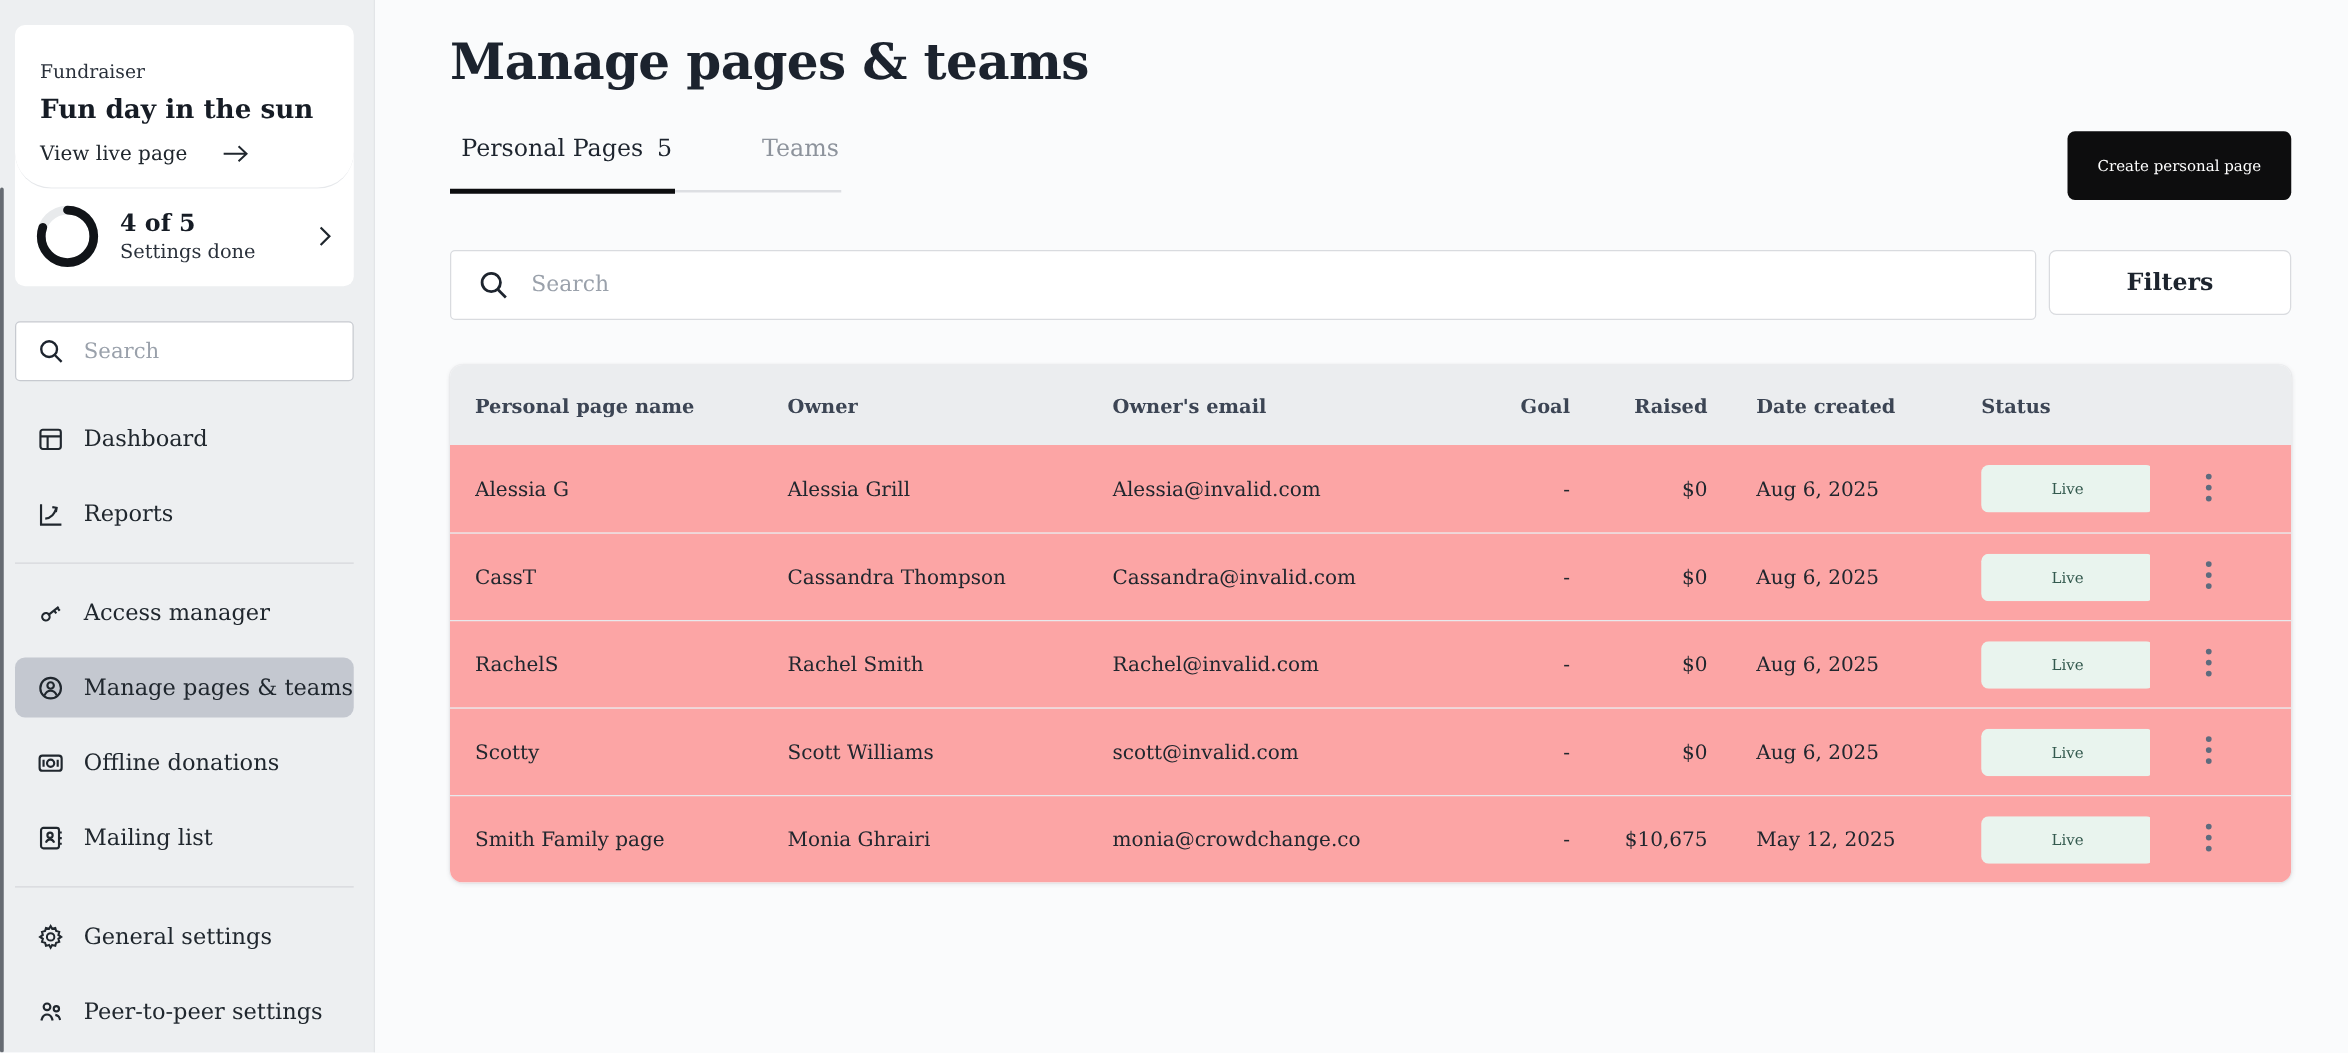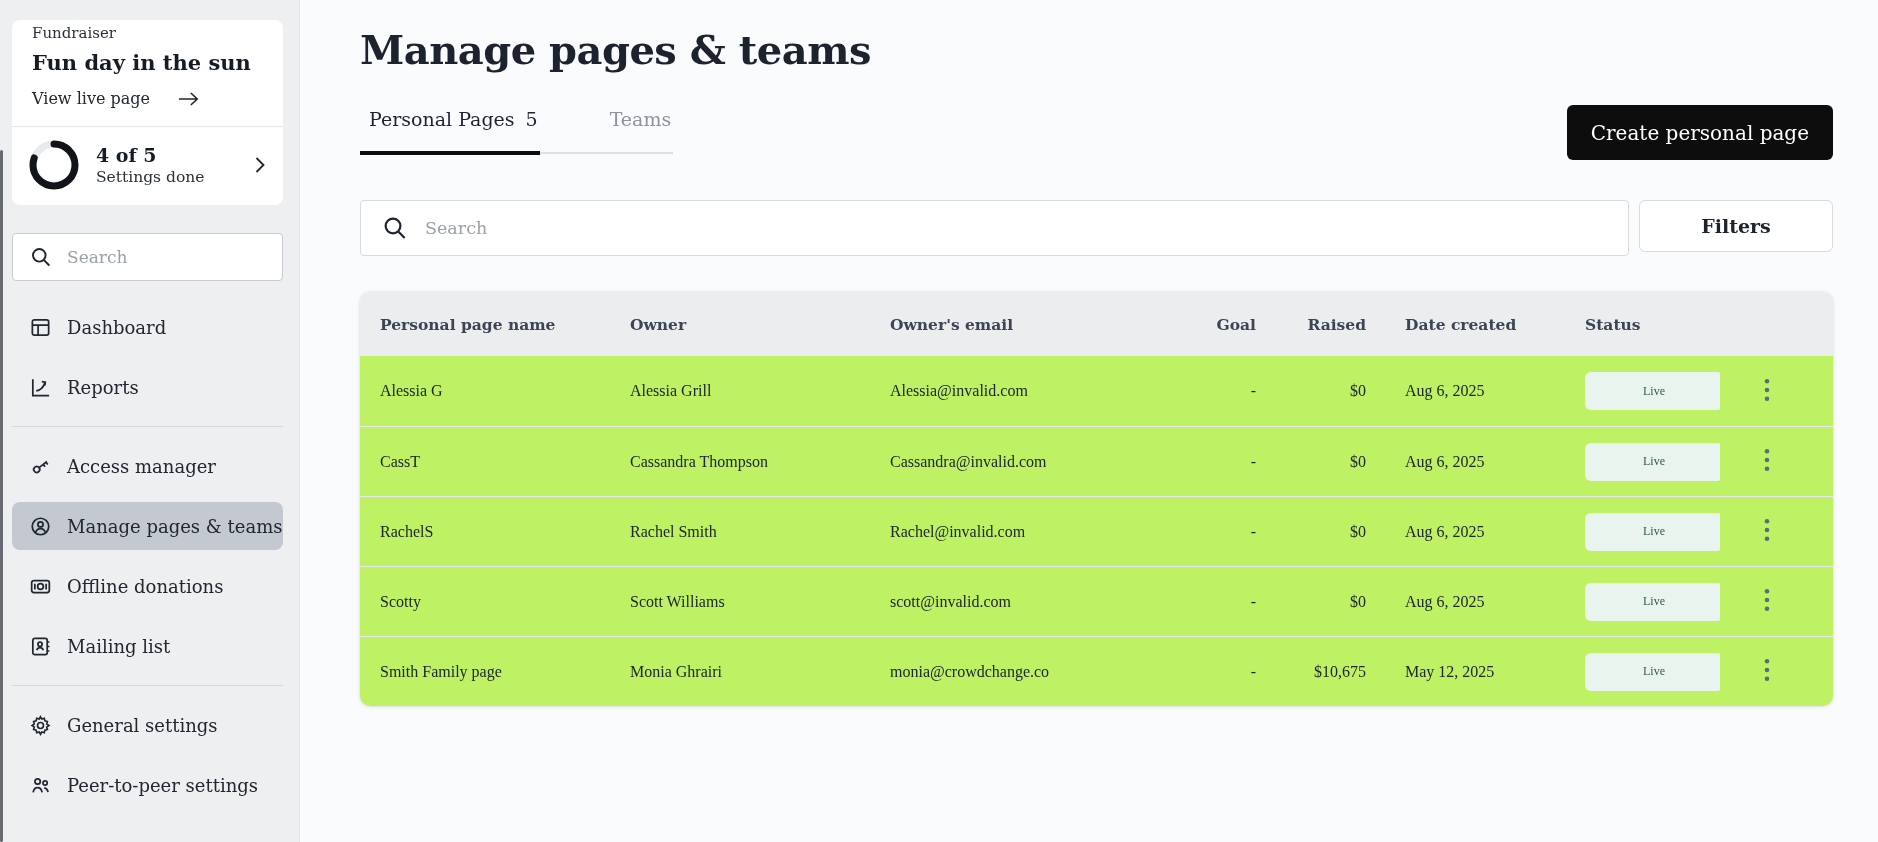--- a/index.html
+++ b/index.html
@@ -16,21 +16,21 @@
     background: #edeff1; border-right: 1px solid #e3e5e8;
     padding: 20px 16px 0 12px; position: relative;
   }
   .side-scrollbar {
     position: absolute; left: 0; top: 150px; bottom: 0; width: 3px;
     background: #666b72; border-radius: 2px;
   }
   .fundraiser-card {
     background: #ffffff; border-radius: 8px; margin-bottom: 28px;
   }
-  .fundraiser-card .top { padding: 4px 18px 18px 20px; border-bottom: 1px solid #e6e8eb; }
+  .fundraiser-card .top { padding: 28px 18px 18px 20px; border-bottom: 1px solid #e6e8eb; border-radius: 29px; }
   .fund-label { font-size: 15px; color: #2a313b; margin-bottom: 8px; }
   .fund-name { font-size: 21px; font-weight: 700; color: #161c25; margin-bottom: 14px; }
   .view-live { display: inline-flex; align-items: center; gap: 28px; font-size: 16px; color: #20272e; cursor: pointer; }
   .progress-row { display: flex; align-items: center; padding: 12px 16px 14px 16px; gap: 16px; }
   .progress-text { flex: 1; }
   .progress-value { font-size: 19px; font-weight: 700; color: #161c25; }
   .progress-sub { font-size: 15.5px; color: #2a313b; margin-top: 2px; }
   .search-box {
     display: flex; align-items: center; gap: 14px;
     background: #fff; border: 1px solid #c7cad0; border-radius: 4px;
@@ -51,21 +51,21 @@
   .page-title { font-size: 40px; font-weight: 700; color: #1c232e; letter-spacing: -0.5px; }
   .tabs-row { display: flex; justify-content: space-between; align-items: flex-start; margin-top: 32px; }
   .tabs { display: flex; gap: 61px; border-bottom: 2px solid #dddfe3; }
   .tab { position: relative; padding: 3px 2px 22px 9px; font-size: 19px; color: #8d939c; cursor: pointer; display: flex; gap: 11px; }
   .tab.active { color: #1d242e; }
   .tab.active::after {
     content: ""; position: absolute; left: 0; right: 0; bottom: -3px; height: 4px; background: #0c0d0f;
   }
   .create-btn {
     background: #0d0d0e; color: #fff; border: none; border-radius: 6px;
-    height: 55px; padding: 0 24px; font-size: 20px;
+    height: 55px; padding: 0 24px; font-size: 12px;
     font-family: "DejaVu Serif", "Liberation Serif", serif; cursor: pointer;
   }
   .filter-row { display: flex; gap: 10px; margin-top: 40px; }
   .main-search {
     flex: 1; display: flex; align-items: center; gap: 16px;
     background: #fff; border: 1px solid #d9dbdf; border-radius: 4px;
     height: 56px; padding: 0 20px;
   }
   .main-search .ph { color: #9aa1ab; font-size: 17.5px; }
   .filters-btn {
@@ -79,21 +79,21 @@
     box-shadow: 0 1px 4px rgba(25,32,45,.10), 0 0 0 1px rgba(25,32,45,.03);
     overflow: hidden;
   }
   .tgrid {
     display: grid;
     grid-template-columns: 250px 260px 280px 90px 110px 200px 150px 1fr;
     align-items: center; padding: 0 20px;
   }
   .thead { background: #ebedef; height: 64px; }
   .thead .cell { font-size: 15.5px; font-weight: 700; color: #3c4554; }
-  .trow { height: 70px; border-top: 1px solid #e7e9ec; background: #bef264; font-family: Liberation Serif, serif; }
+  .trow { height: 70px; border-top: 1px solid #e7e9ec; background: #fca5a5; }
   .trow:first-of-type { border-top: none; }
   .cell { font-size: 16px; color: #20272e; white-space: nowrap; overflow: hidden; }
   .cell.num { text-align: right; padding-right: 4px; }
   .cell.date { padding-left: 35px; }
   .cell.status { padding-left: 15px; }
   .badge {
     display: inline-flex; align-items: center; justify-content: center;
     width: 138px; height: 38px; background: #e9f4ee; color: #33594e;
     border-radius: 6px; font-size: 12px;
   }

